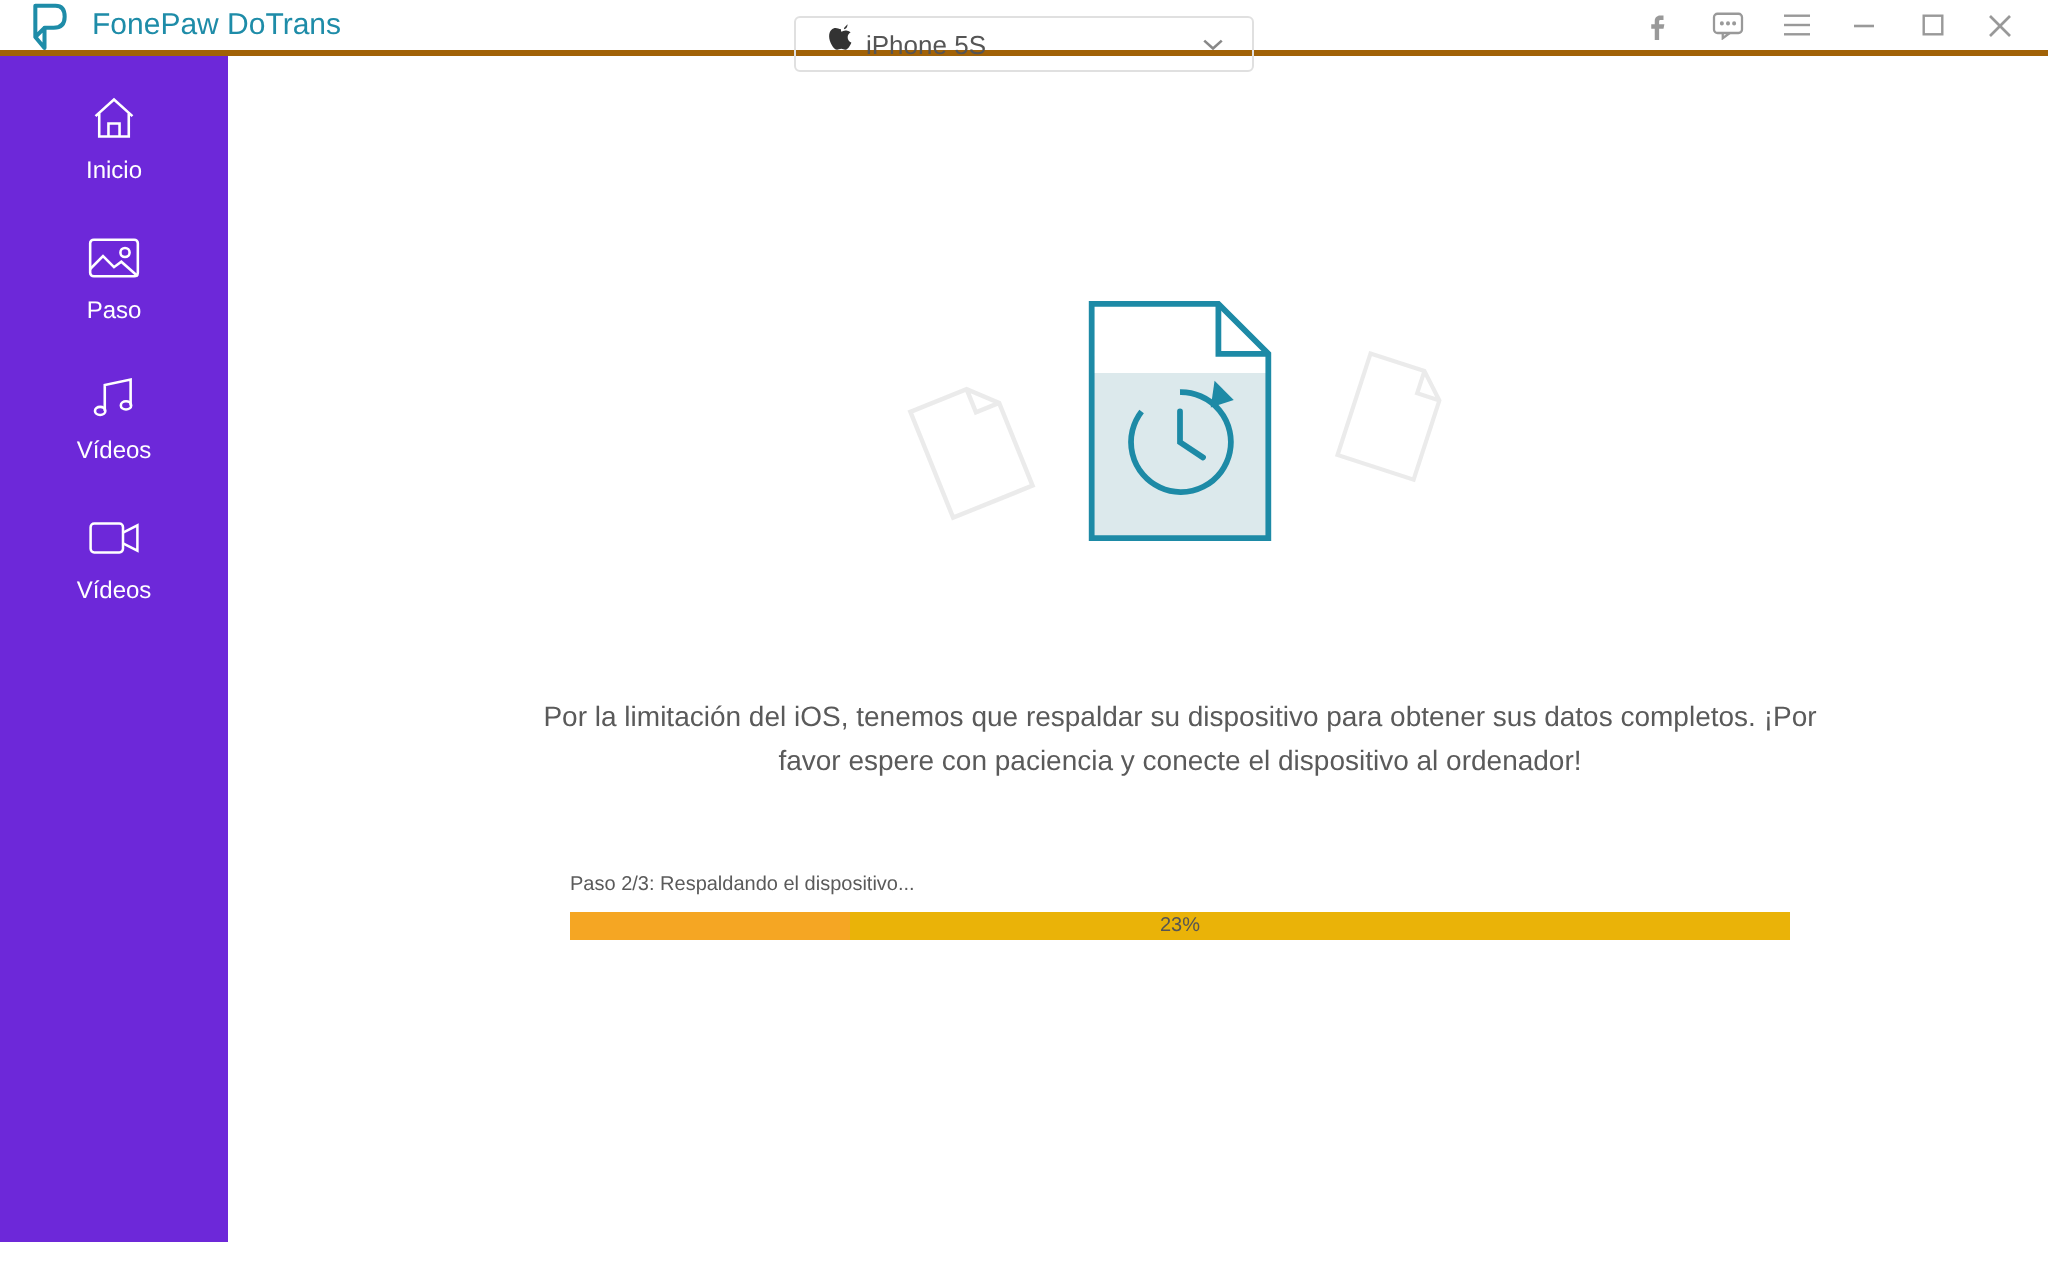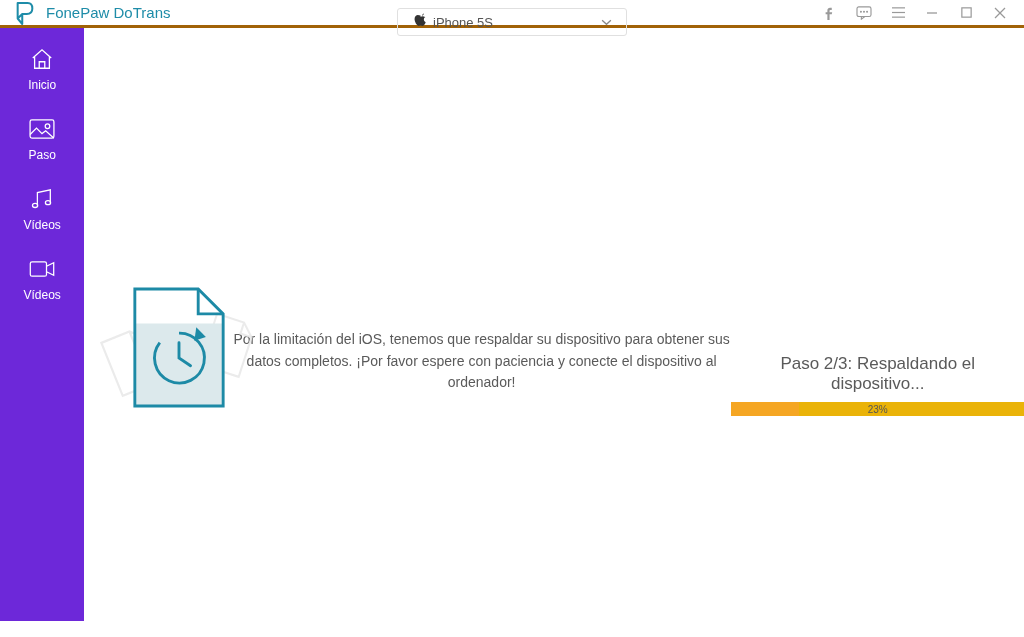--- a/index.html
+++ b/index.html
@@ -68,21 +68,21 @@
     .sidebar-item.active { background: #15677c; }
     .sidebar-icon {
       width: 30px; height: 26px;
       display: flex; align-items: center; justify-content: center;
     }
     .sidebar-icon svg { stroke: #fff; fill: none; stroke-width: 1.4; }
     
     .main {
       flex: 1;
       display: flex;
-      flex-direction: row;
+      flex-direction: column;
       align-items: center;
       padding-top: 120px;
       margin-left: 42px;
     }
     
     .doc-graphic {
       position: relative;
       width: 220px;
       height: 160px;
       margin-bottom: 40px;
@@ -108,23 +108,22 @@
       max-width: 640px;
       line-height: 1.55;
       margin-bottom: 46px;
     }
     
     .progress-wrap {
       width: 610px;
     }
     .step-label {
       color: #5a5a5a;
-      font-size: 17px;
+      font-size: 10px;
       margin-bottom: 8px;
-      text-align: center;
     }
     .progress-bar {
       height: 14px;
       background: #eab308;
       position: relative;
     }
     .progress-fill {
       height: 100%;
       background: #f5a623;
     }

